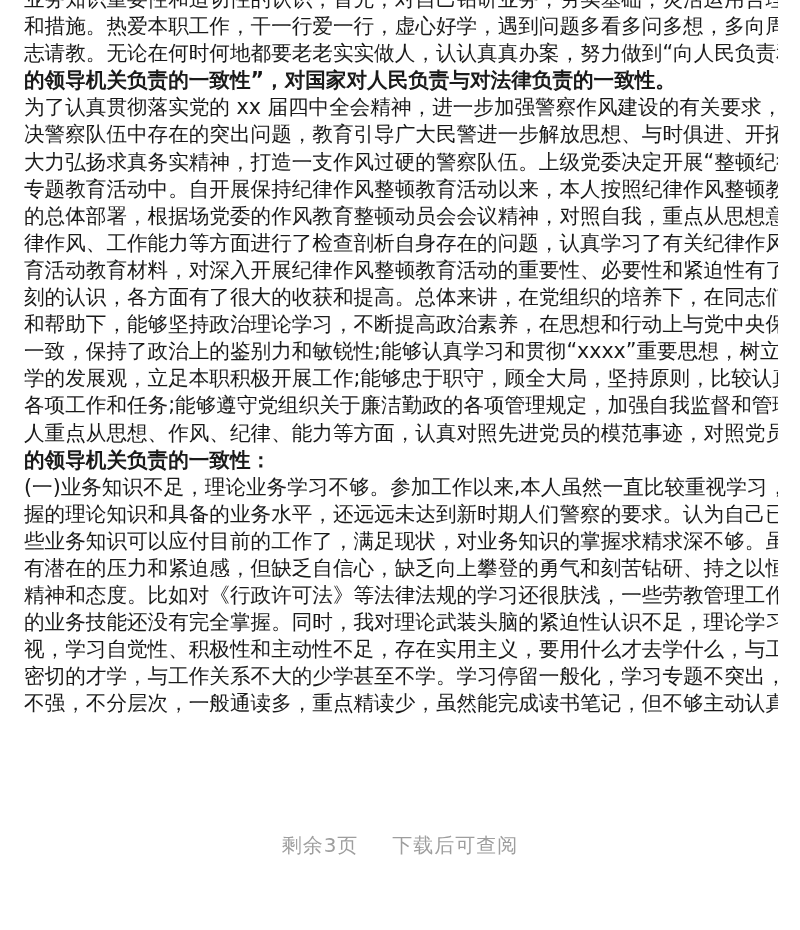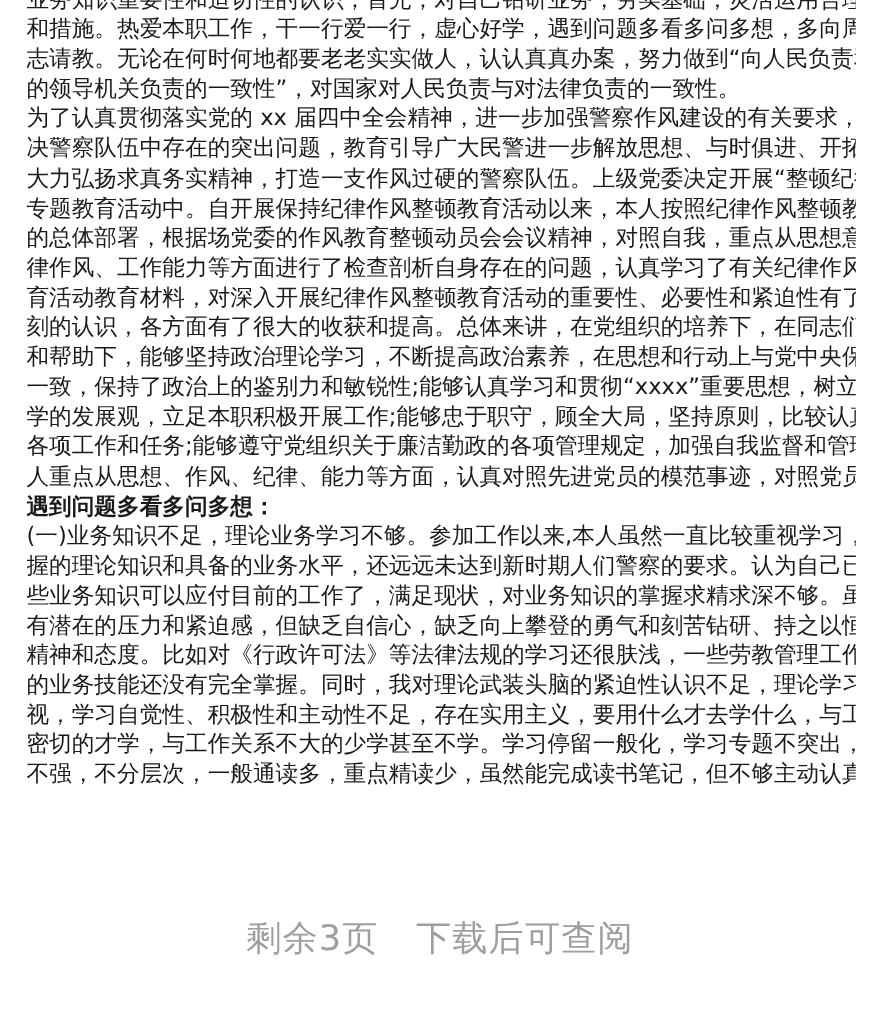--- a/index.html
+++ b/index.html
@@ -1,24 +1,24 @@
 <!DOCTYPE html>
 <html><head>
 <meta charset="utf-8">
 <style>
   html, body { margin: 0; padding: 0; background: #ffffff; }
   body { width: 800px; height: 930px; overflow: hidden; position: relative;
          font-family: "DejaVu Sans", "Liberation Sans", sans-serif; color: #1a1a1a; }
   .page { position: absolute; left: 24px; top: -14px; width: 754px; }
   .line { height: 27.1px; line-height: 27.1px; font-size: 20.6px; white-space: nowrap;
           overflow: hidden; text-align: justify; text-align-last: justify; }
-  .line.last { text-align-last: left; }
+  .line.last { text-align-last: left; font-weight: bold; }
   .line.bold { font-weight: bold; text-align-last: left; }
   .footer-notice { position: absolute; top: 832px; left: 0; width: 800px; text-align: center;
-                   font-size: 32px; color: #9e9e9e; letter-spacing: 1px; }
+                   font-size: 20px; color: #9e9e9e; letter-spacing: 1px; }
   .footer-notice span { display: inline-block; }
   .footer-notice .gap { width: 34px; }
 </style>
 </head>
 <body>
 
 <div class="page">
   <div class="line">业务知识重要性和迫切性的认识，首先，对自己钻研业务，夯实基础，灵活运用合理的方法</div>
   <div class="line">和措施。热爱本职工作，干一行爱一行，虚心好学，遇到问题多看多问多想，多向周围的同</div>
   <div class="line">志请教。无论在何时何地都要老老实实做人，认认真真办案，努力做到“向人民负责和向党</div>
@@ -29,21 +29,21 @@
   <div class="line">专题教育活动中。自开展保持纪律作风整顿教育活动以来，本人按照纪律作风整顿教育活动</div>
   <div class="line">的总体部署，根据场党委的作风教育整顿动员会会议精神，对照自我，重点从思想意识、纪</div>
   <div class="line">律作风、工作能力等方面进行了检查剖析自身存在的问题，认真学习了有关纪律作风整顿教</div>
   <div class="line">育活动教育材料，对深入开展纪律作风整顿教育活动的重要性、必要性和紧迫性有了更加深</div>
   <div class="line">刻的认识，各方面有了很大的收获和提高。总体来讲，在党组织的培养下，在同志们的关心</div>
   <div class="line">和帮助下，能够坚持政治理论学习，不断提高政治素养，在思想和行动上与党中央保持高度</div>
   <div class="line">一致，保持了政治上的鉴别力和敏锐性;能够认真学习和贯彻“xxxx”重要思想，树立和落实科</div>
   <div class="line">学的发展观，立足本职积极开展工作;能够忠于职守，顾全大局，坚持原则，比较认真地完成</div>
   <div class="line">各项工作和任务;能够遵守党组织关于廉洁勤政的各项管理规定，加强自我监督和管理。本</div>
   <div class="line">人重点从思想、作风、纪律、能力等方面，认真对照先进党员的模范事迹，对照党员先进性</div>
-  <div class="line bold">遇到问题多看多问多想：</div>
+  <div class="line bold">的领导机关负责的一致性：</div>
   <div class="line">(一)业务知识不足，理论业务学习不够。参加工作以来,本人虽然一直比较重视学习，但所掌</div>
   <div class="line">握的理论知识和具备的业务水平，还远远未达到新时期人们警察的要求。认为自己已有的一</div>
   <div class="line">些业务知识可以应付目前的工作了，满足现状，对业务知识的掌握求精求深不够。虽然感到</div>
   <div class="line">有潜在的压力和紧迫感，但缺乏自信心，缺乏向上攀登的勇气和刻苦钻研、持之以恒的学习</div>
   <div class="line">精神和态度。比如对《行政许可法》等法律法规的学习还很肤浅，一些劳教管理工作等方面</div>
   <div class="line">的业务技能还没有完全掌握。同时，我对理论武装头脑的紧迫性认识不足，理论学习不够重</div>
   <div class="line">视，学习自觉性、积极性和主动性不足，存在实用主义，要用什么才去学什么，与工作关系</div>
   <div class="line">密切的才学，与工作关系不大的少学甚至不学。学习停留一般化，学习专题不突出，针对性</div>
   <div class="line">不强，不分层次，一般通读多，重点精读少，虽然能完成读书笔记，但不够主动认真。平时</div>
 </div>

